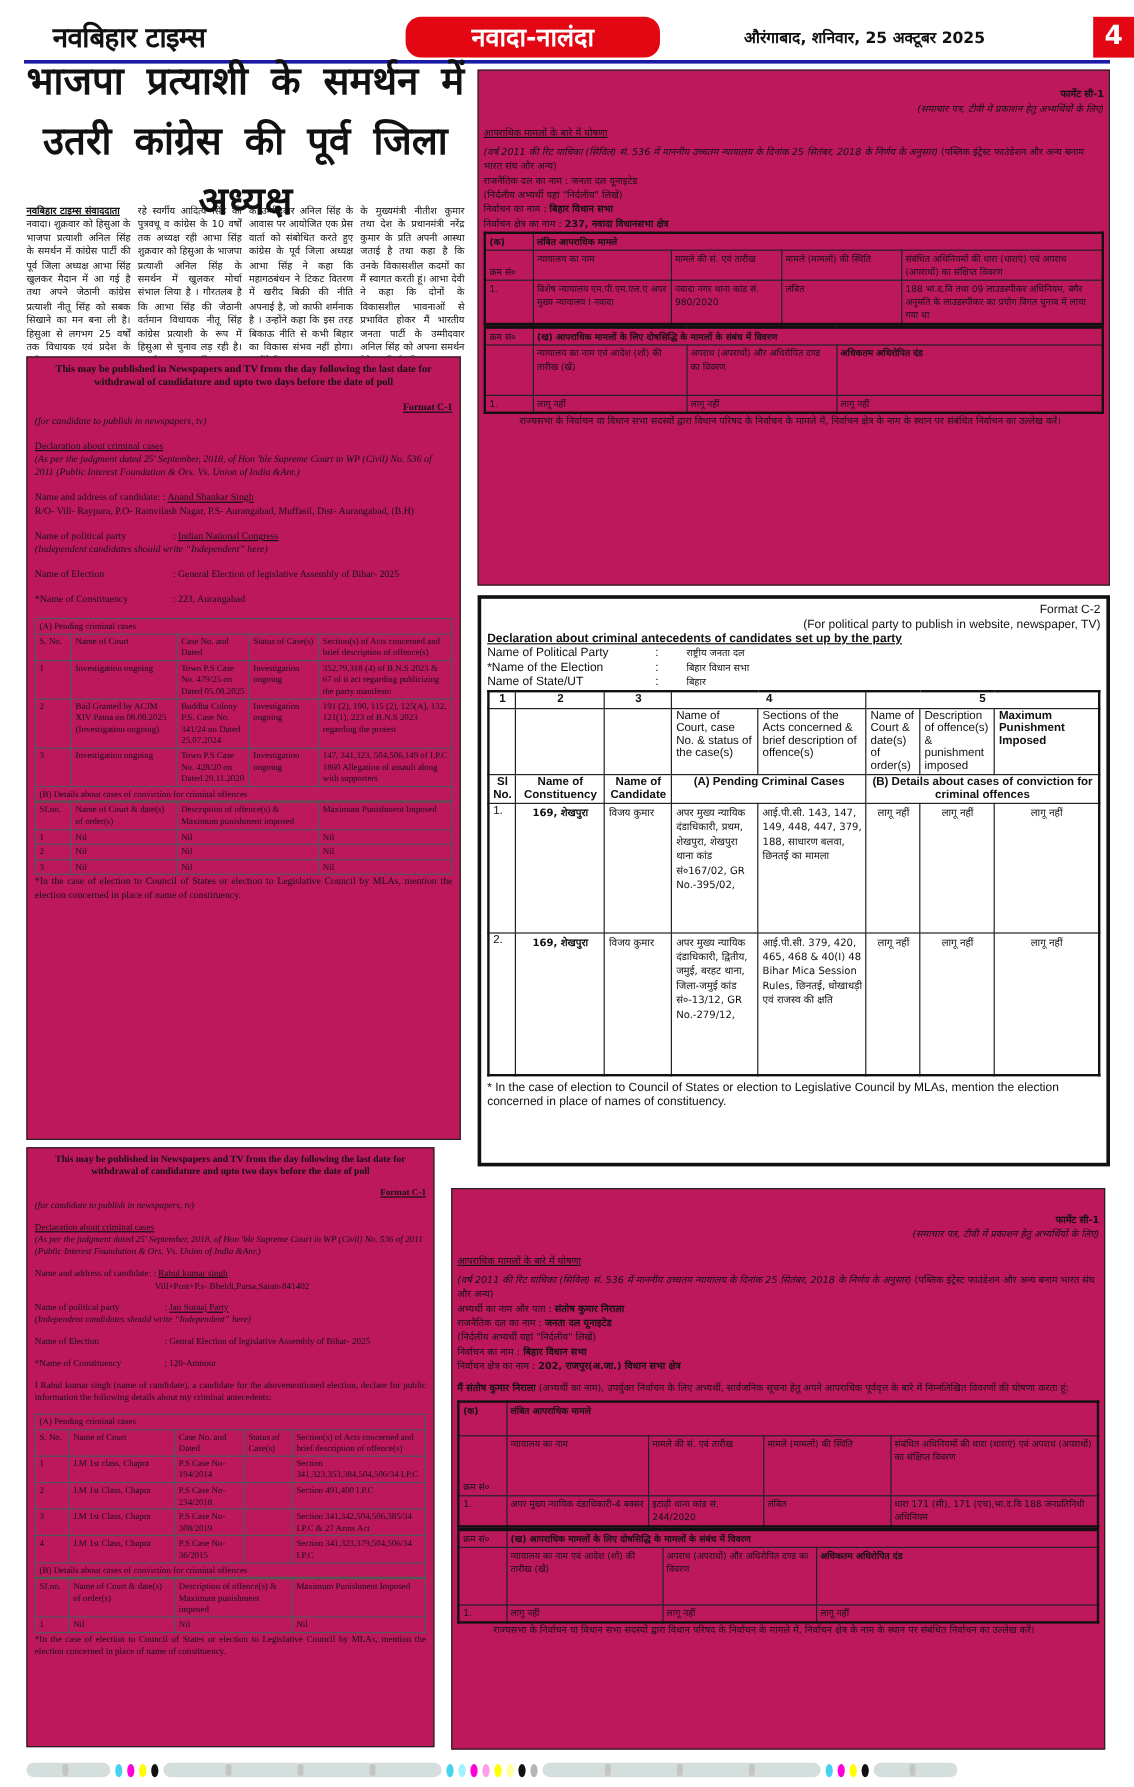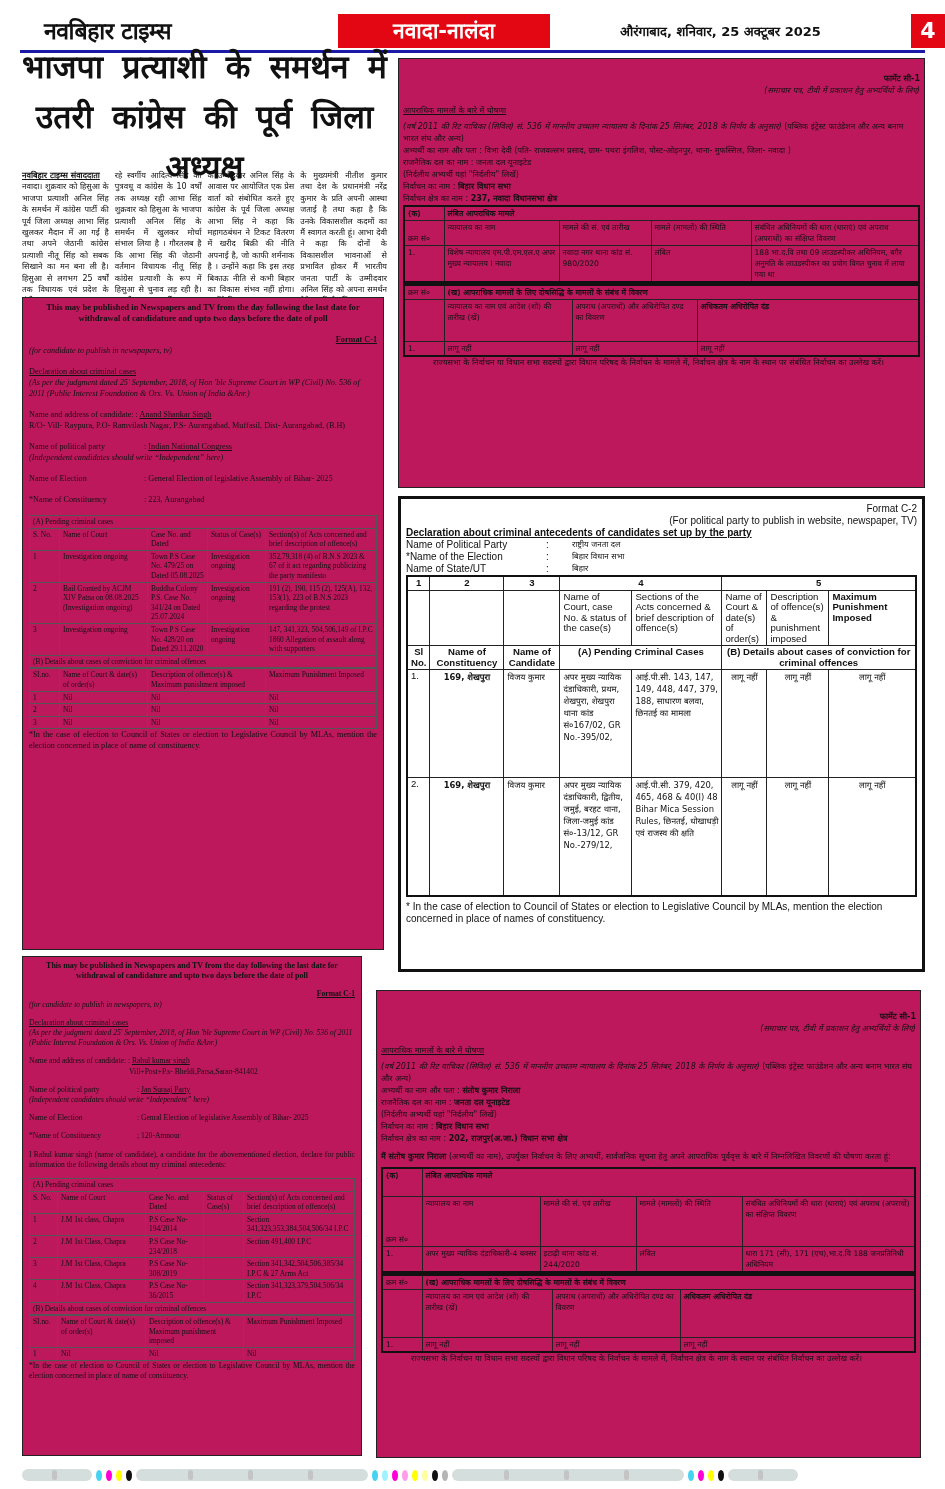--- a/index.html
+++ b/index.html
@@ -1,20 +1,20 @@
 <!DOCTYPE html>
 <html><head>
 <meta charset="utf-8">
 <style>
   * { box-sizing: border-box; margin: 0; padding: 0; }
   body { width: 945px; height: 1489px; background: #fff; font-family: "Liberation Serif", serif; color: #111; position: relative; overflow: hidden; }
   .abs { position: absolute; }
   
   .masthead-title { left: 20px; top: 14px; font-family: "DejaVu Sans", sans-serif; font-size: 23px; font-weight: bold; color: #111; letter-spacing: -0.5px; margin-left: 24px; }
-  .section-banner { left: 338px; top: 14px; width: 212px; height: 34px; background: #e30613; color: #fff; font-family: "DejaVu Sans", sans-serif; font-size: 21px; font-weight: bold; text-align: center; line-height: 34px; }
+  .section-banner { left: 338px; top: 14px; width: 212px; height: 34px; background: #e30613; color: #fff; font-family: "DejaVu Sans", sans-serif; font-size: 21px; font-weight: bold; text-align: center; line-height: 34px; border-radius: 13px; }
   .dateline { left: 620px; top: 22px; font-family: "DejaVu Sans", sans-serif; font-size: 13px; font-weight: bold; }
   .page-number { left: 911px; top: 14px; width: 34px; height: 34px; background: #e30613; color: #fff; font-family: "DejaVu Sans", sans-serif; font-size: 22px; font-weight: bold; text-align: center; line-height: 34px; }
   .masthead-rule { left: 20px; top: 50px; width: 905px; height: 3px; background: #1a1aa6; }
 
   
   .headline { left: 22px; top: 45px; width: 365px; font-family: Liberation Mono, monospace; font-weight: bold; font-size: 32px; line-height: 50px; text-align: center; color: #111; }
   .article { left: 22px; top: 170px; width: 365px; display: grid; grid-template-columns: repeat(4, 1fr); column-gap: 6px; font-family: "DejaVu Sans", sans-serif; font-size: 8px; line-height: 11.4px; text-align: justify; }
   .byline { font-weight: bold; text-decoration: underline; display: block; }
 
   
@@ -66,21 +66,20 @@
   <div><span>रहे स्वर्गीय आदित्य सिंह की पुत्रवधू व कांग्रेस के 10 वर्षों तक अध्यक्ष रही आभा सिंह शुक्रवार को हिसुआ के भाजपा प्रत्याशी अनिल सिंह के समर्थन में खुलकर मोर्चा संभाल लिया है । गौरतलब है कि आभा सिंह की जेठानी वर्तमान विधायक नीतू सिंह कांग्रेस प्रत्याशी के रूप में हिसुआ से चुनाव लड़ रही है। भारतीय जनता पार्टी</span></div>
   <div><span>के उम्मीदवार अनिल सिंह के आवास पर आयोजित एक प्रेस वार्ता को संबोधित करते हुए कांग्रेस के पूर्व जिला अध्यक्ष आभा सिंह ने कहा कि महागठबंधन ने टिकट वितरण में खरीद बिक्री की नीति अपनाई है, जो काफी शर्मनाक है । उन्होंने कहा कि इस तरह बिकाऊ नीति से कभी बिहार का विकास संभव नहीं होगा। उन्होंने बिहार</span></div>
   <div><span>के मुख्यमंत्री नीतीश कुमार तथा देश के प्रधानमंत्री नरेंद्र कुमार के प्रति अपनी आस्था जताई है तथा कहा है कि उनके विकासशील कदमों का मैं स्वागत करती हूं। आभा देवी ने कहा कि दोनों के विकासशील भावनाओं से प्रभावित होकर मैं भारतीय जनता पार्टी के उम्मीदवार अनिल सिंह को अपना समर्थन देने का निर्णय लिया।</span></div>
 </div>
 
 <div class="abs box hi" style="left:398px; top:58px; width:527px; height:430px; padding:14px 4px 4px 4px;">
   <div class="right bold">फार्मेट सी-1</div>
   <div class="right ital">(समाचार पत्र, टीवी में प्रकाशन हेतु अभ्यर्थियों के लिए)</div>
   <div class="ul mt8">आपराधिक मामलों के बारे में घोषणा</div>
   <div class="mt4"><span class="ital">(वर्ष 2011 की रिट याचिका (सिविल) सं. 536 में माननीय उच्चतम न्यायालय के दिनांक 25 सितंबर, 2018 के निर्णय के अनुसार)</span><span> (पब्लिक इंट्रेस्ट फाउंडेशन और अन्य बनाम भारत संघ और अन्य)</span></div>
-  <div><span>अभ्यर्थी का नाम और पता :</span> <span>विभा देवी (पति- राजवल्लभ प्रसाद, ग्राम- पथरा इंगलिश, पोस्ट-ओड़नपुर, थाना- मुफस्सिल, जिला- नवादा )</span></div>
   <div><span>राजनैतिक दल का नाम :</span> <span>जनता दल यूनाइटेड</span></div>
   <div>(निर्दलीय अभ्यर्थी यहां "निर्दलीय" लिखें)</div>
   <div><span>निर्वाचन का नाम :</span> <span class="bold">बिहार विधान सभा</span></div>
   <div><span>निर्वाचन क्षेत्र का नाम :</span> <span class="bold">237, नवादा विधानसभा क्षेत्र</span></div>
   <table class="tbl-hi" style="border:2px solid #111;">
     <tbody>
         <tr>
       <td style="width:40px;" class="bold">(क)</td>
       <td colspan="4" class="bold">लंबित आपराधिक मामले</td>
     </tr>
@@ -161,21 +160,21 @@
       <td>Investigation ongoing</td>
       <td>Town P.S Case No. 479/25 on Dated 05.08.2025</td>
       <td>Investigation ongoing</td>
       <td>352,79,318 (4) of B.N.S 2023 &amp; 67 of it act regarding publicizing the party manifesto</td>
     </tr>
     <tr>
       <td>2</td>
       <td>Bail Granted by ACJM XIV Patna on 08.08.2025 (Investigation ongoing)</td>
       <td>Buddha Colony P.S. Case No. 341/24 on Dated 25.07.2024</td>
       <td>Investigation ongoing</td>
-      <td>191 (2), 190, 115 (2), 125(A), 132, 153(1), 223 of B.N.S 2023 regarding the protest</td>
+      <td>191 (2), 190, 115 (2), 125(A), 132, 121(1), 223 of B.N.S 2023 regarding the protest</td>
     </tr>
     <tr>
       <td>3</td>
       <td>Investigation ongoing</td>
       <td>Town P.S Case No. 428/20 on Dated 29.11.2020</td>
       <td>Investigation ongoing</td>
       <td>147, 341,323, 504,506,149 of I.P.C 1860 Allegation of assault along with supporters</td>
     </tr>
     <tr>
           <td colspan="5">(B) Details about cases of conviction for criminal offences</td>

